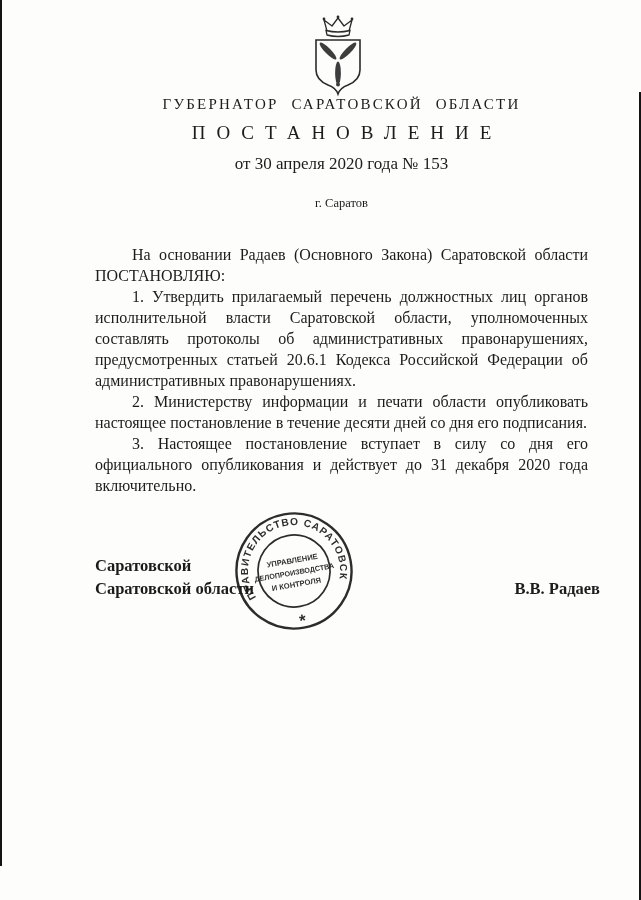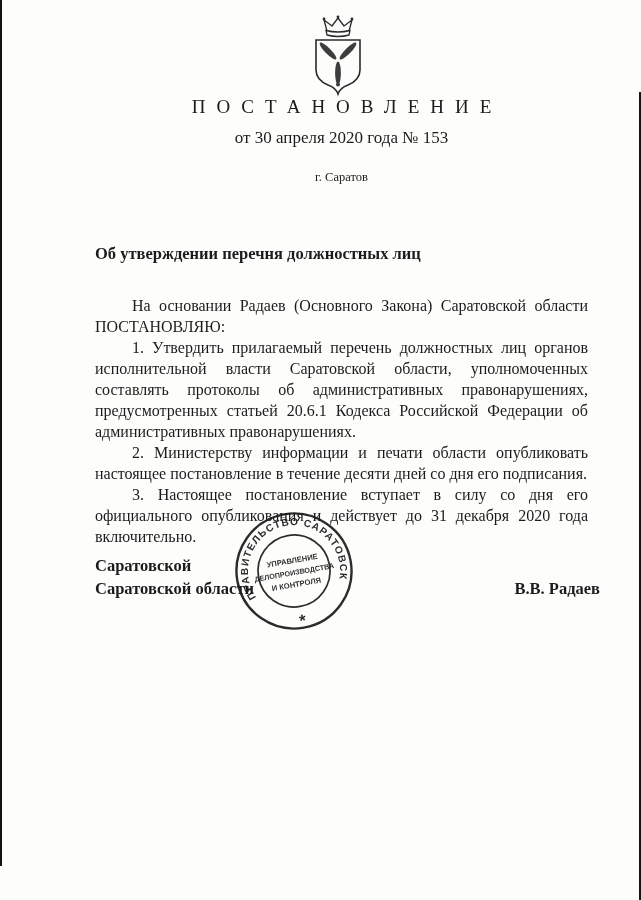--- a/index.html
+++ b/index.html
@@ -68,27 +68,27 @@
 
     <g fill="#3d3d3d">
       <ellipse cx="22" cy="37" rx="11.5" ry="2.9" transform="rotate(45 22 37)"></ellipse>
       <ellipse cx="42" cy="37" rx="11.5" ry="2.9" transform="rotate(-45 42 37)"></ellipse>
       <ellipse cx="32" cy="59" rx="11.5" ry="2.9" transform="rotate(90 32 59)"></ellipse>
       <circle cx="32" cy="70.5" r="2"></circle>
     </g>
   </svg>
 
   <div class="header">
+    <div class="org-name">ГУБЕРНАТОР САРАТОВСКОЙ ОБЛАСТИ</div>
     <div class="doc-type">ПОСТАНОВЛЕНИЕ</div>
     <div class="date-line">от 30 апреля 2020 года № 153</div>
     <div class="place-line">г. Саратов</div>
   </div>
 
   <div class="body-block">
-    <div class="subject">Об утверждении перечня должностных лиц</div>
     <p>На основании Радаев (Основного Закона) Саратовской области ПОСТАНОВЛЯЮ:</p>
     <p>1. Утвердить прилагаемый перечень должностных лиц органов исполнительной власти Саратовской области, уполномоченных составлять протоколы об административных правонарушениях, предусмотренных статьей 20.6.1 Кодекса Российской Федерации об административных правонарушениях.</p>
     <p>2. Министерству информации и печати области опубликовать настоящее постановление в течение десяти дней со дня его подписания.</p>
     <p>3. Настоящее постановление вступает в силу со дня его официального опубликования и действует до 31 декабря 2020 года включительно.</p>
   </div>
 
   <div class="signature">
     <div class="sig-title">
       <div>Саратовской</div>
       <div>Саратовской области</div>

